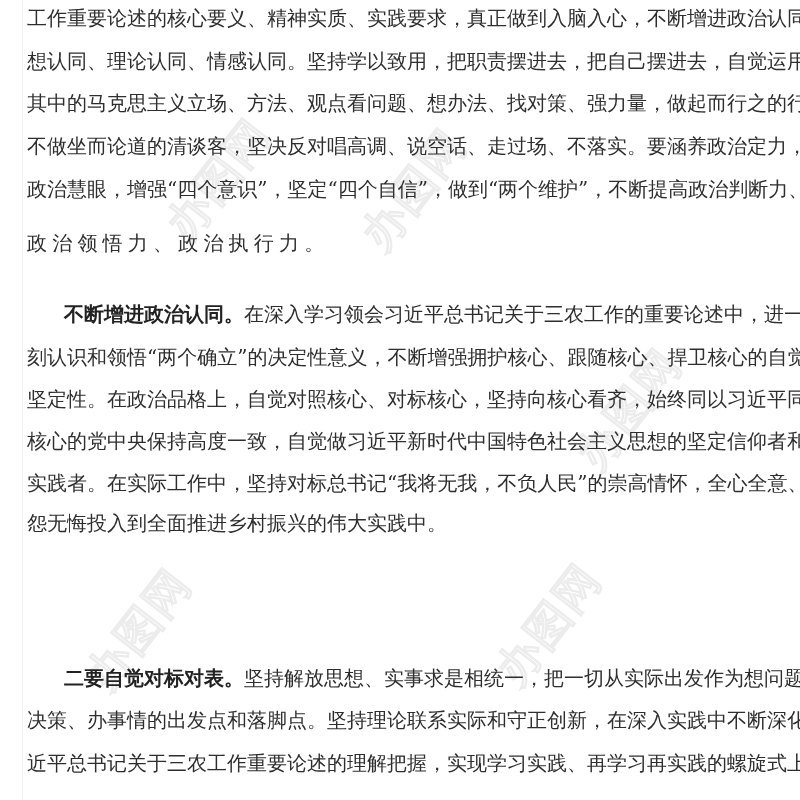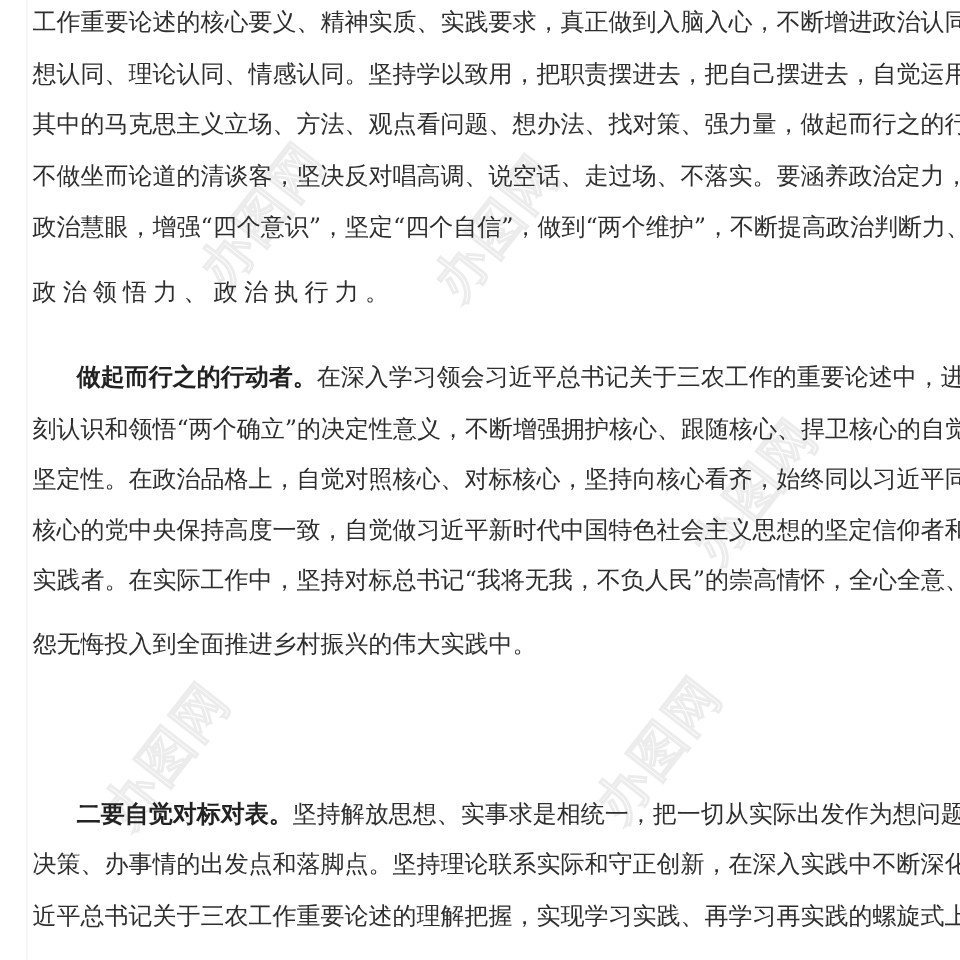--- a/index.html
+++ b/index.html
@@ -71,27 +71,27 @@
     <div class="line" style="top: 3px; letter-spacing: 0px;">工作重要论述的核心要义、精神实质、实践要求，真正做到入脑入心，不断增进政治认同、思</div>
     <div class="line" style="top: 46px; letter-spacing: 0px;">想认同、理论认同、情感认同。坚持学以致用，把职责摆进去，把自己摆进去，自觉运用贯穿</div>
     <div class="line" style="top: 88px; letter-spacing: 0px;">其中的马克思主义立场、方法、观点看问题、想办法、找对策、强力量，做起而行之的行动者，</div>
     <div class="line" style="top: 131px; letter-spacing: 0px;">不做坐而论道的清谈客，坚决反对唱高调、说空话、走过场、不落实。要涵养政治定力，练就</div>
     <div class="line" style="top: 174px; letter-spacing: 0px;">政治慧眼，增强“四个意识”，坚定“四个自信”，做到“两个维护”，不断提高政治判断力、</div>
     <div class="line" style="top:228px;">政治领悟力、政治执行力。</div>
   </div>
 
   <div>
     <div class="line indent" style="top: 299px; letter-spacing: 0px;">
-      <span class="lead">做起而行之的行动者。</span><span>在深入学习领会习近平总书记关于三农工作的重要论述中，进一步深</span>
+      <span class="lead">不断增进政治认同。</span><span>在深入学习领会习近平总书记关于三农工作的重要论述中，进一步深</span>
     </div>
     <div class="line" style="top: 342px; letter-spacing: 0px;">刻认识和领悟“两个确立”的决定性意义，不断增强拥护核心、跟随核心、捍卫核心的自觉性、</div>
     <div class="line" style="top: 384px; letter-spacing: 0px;">坚定性。在政治品格上，自觉对照核心、对标核心，坚持向核心看齐，始终同以习近平同志为</div>
     <div class="line" style="top: 426px; letter-spacing: 0px;">核心的党中央保持高度一致，自觉做习近平新时代中国特色社会主义思想的坚定信仰者和忠实</div>
     <div class="line" style="top: 468px; letter-spacing: 0px;">实践者。在实际工作中，坚持对标总书记“我将无我，不负人民”的崇高情怀，全心全意、无</div>
-    <div class="line" style="top: 521px; letter-spacing: 0px;">怨无悔投入到全面推进乡村振兴的伟大实践中。</div>
+    <div class="line" style="top: 508px; letter-spacing: 0px;">怨无悔投入到全面推进乡村振兴的伟大实践中。</div>
   </div>
 
   <div>
     <div class="line indent" style="top: 663px; letter-spacing: 0px;">
       <span class="lead">二要自觉对标对表。</span><span>坚持解放思想、实事求是相统一，把一切从实际出发作为想问题、作</span>
     </div>
     <div class="line" style="top: 705px; letter-spacing: 0px;">决策、办事情的出发点和落脚点。坚持理论联系实际和守正创新，在深入实践中不断深化对习</div>
     <div class="line" style="top: 748px; letter-spacing: 0px;">近平总书记关于三农工作重要论述的理解把握，实现学习实践、再学习再实践的螺旋式上升。</div>
   </div>
 </div>

